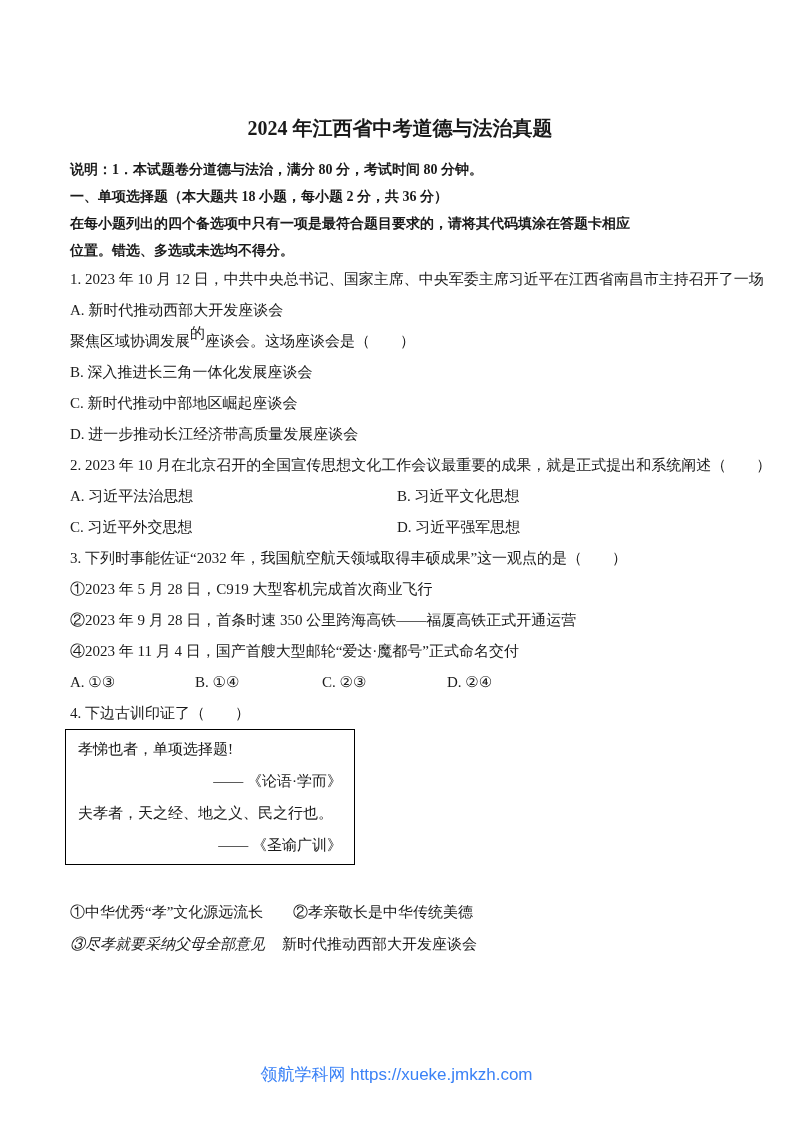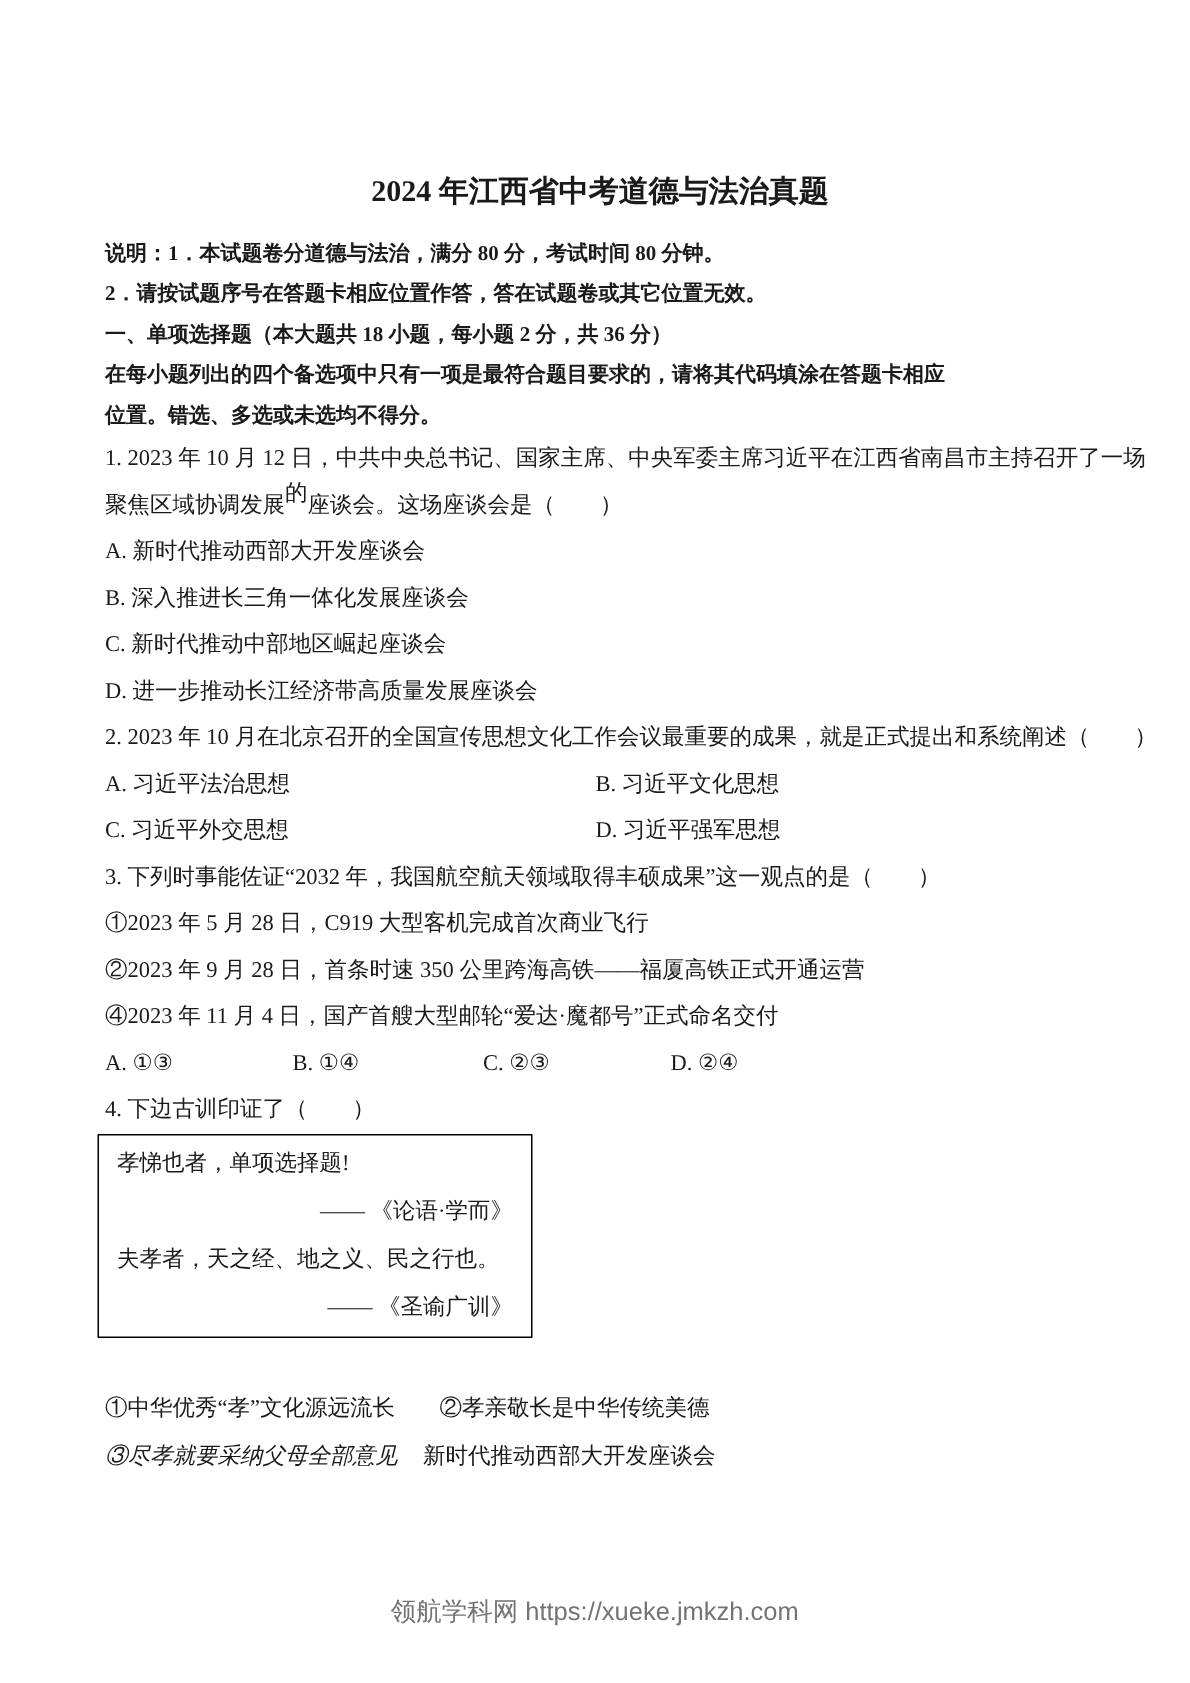--- a/index.html
+++ b/index.html
@@ -40,41 +40,40 @@
   }
   .bq{line-height:32px;white-space:nowrap;}
   .src{text-align:right;}
   .itemrow{line-height:32px;}
   .itemrow-first{margin-top:31px;}
   .watermark{
     position:absolute;left:0;right:0;top:1064px;
     text-align:center;
     font-family:"Liberation Sans","DejaVu Sans",sans-serif;
     font-size:17px;line-height:22px;
-    color:#737373;
+    color:#3b82f6;
     white-space:nowrap;
   }
 </style>
 </head>
 <body>
 
 <div class="page">
 
   <h1 class="title">2024 年江西省中考道德与法治真题</h1>
 
   <p class="bold ln27">说明：1．本试题卷分道德与法治，满分 80 分，考试时间 80 分钟。</p>
-  <p class="bold ln27">2．请按试题序号在答题卡相应位置作答，答在试题卷或其它位置无效。</p>
 
   <p class="bold ln27">一、单项选择题（本大题共 18 小题，每小题 2 分，共 36 分）</p>
   <p class="bold ln27">在每小题列出的四个备选项中只有一项是最符合题目要求的，请将其代码填涂在答题卡相应</p>
   <p class="bold ln27">位置。错选、多选或未选均不得分。</p>
 
   <p class="q">1. 2023 年 10 月 12 日，中共中央总书记、国家主席、中央军委主席习近平在江西省南昌市主持召开了一场</p>
+  <p class="q">A. 新时代推动西部大开发座谈会</p>
   <p class="q"><span>聚焦区域协调发展</span><span class="sup">的</span><span>座谈会。这场座谈会是（　　）</span></p>
-  <p class="q">A. 新时代推动西部大开发座谈会</p>
   <p class="q">B. 深入推进长三角一体化发展座谈会</p>
   <p class="q">C. 新时代推动中部地区崛起座谈会</p>
   <p class="q">D. 进一步推动长江经济带高质量发展座谈会</p>
 
   <p class="q">2. 2023 年 10 月在北京召开的全国宣传思想文化工作会议最重要的成果，就是正式提出和系统阐述（　　）</p>
   <p class="q"><span class="col1">A. 习近平法治思想</span><span>B. 习近平文化思想</span></p>
   <p class="q"><span class="col1">C. 习近平外交思想</span><span>D. 习近平强军思想</span></p>
 
   <p class="q">3. 下列时事能佐证“2032 年，我国航空航天领域取得丰硕成果”这一观点的是（　　）</p>
   <p class="q">①2023 年 5 月 28 日，C919 大型客机完成首次商业飞行</p>

